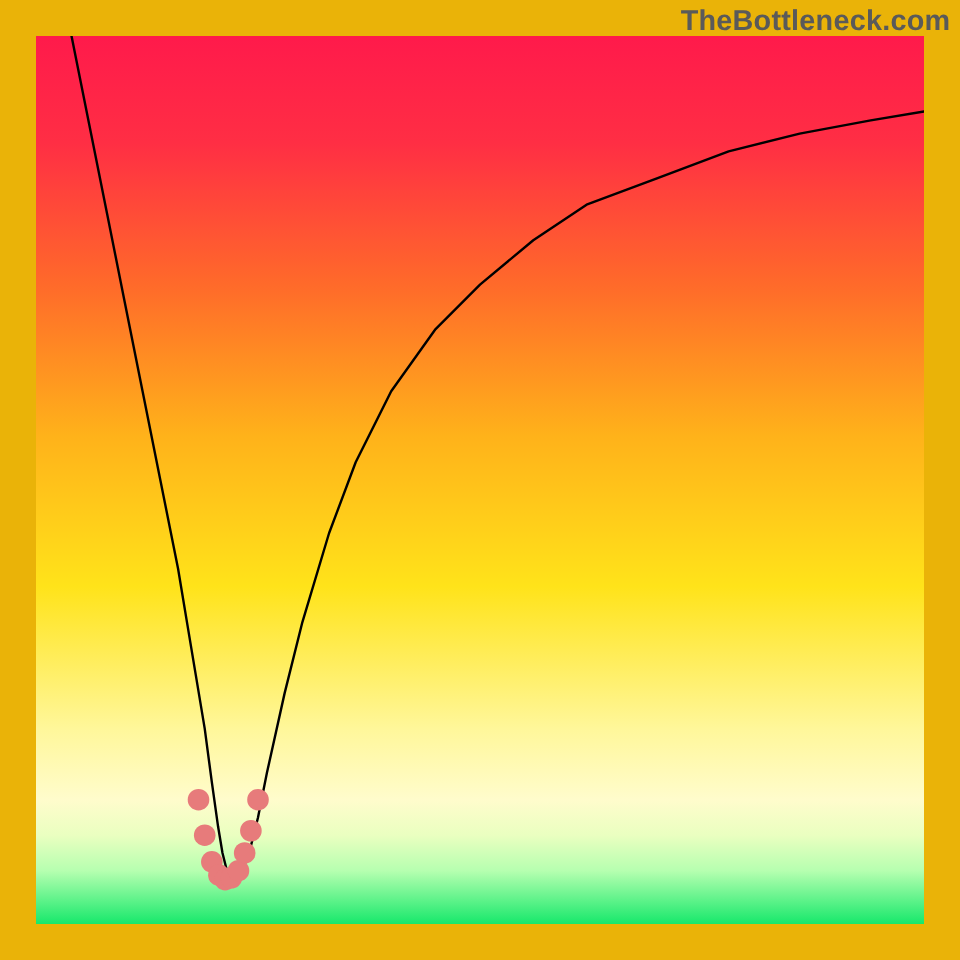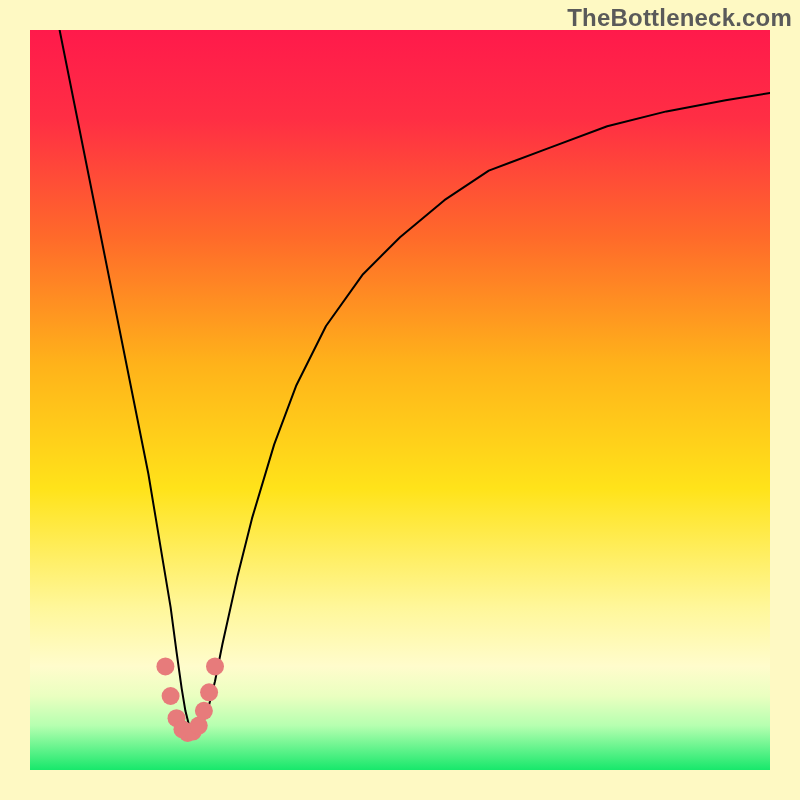--- a/index.html
+++ b/index.html
@@ -8,21 +8,21 @@
     width: 800px;
     height: 800px;
     overflow: hidden;
     background: #000;
     font-family: Arial, Helvetica, sans-serif;
   }
   .frame {
     position: absolute;
     left: 0; top: 0;
     width: 800px; height: 800px;
-    background: #fef9c3;
+    background: #eab308;
   }
   .plot {
     position: absolute;
     left: 30px;
     top: 30px;
     width: 740px;
     height: 740px;
     overflow: hidden;
   }
   .gradient {

